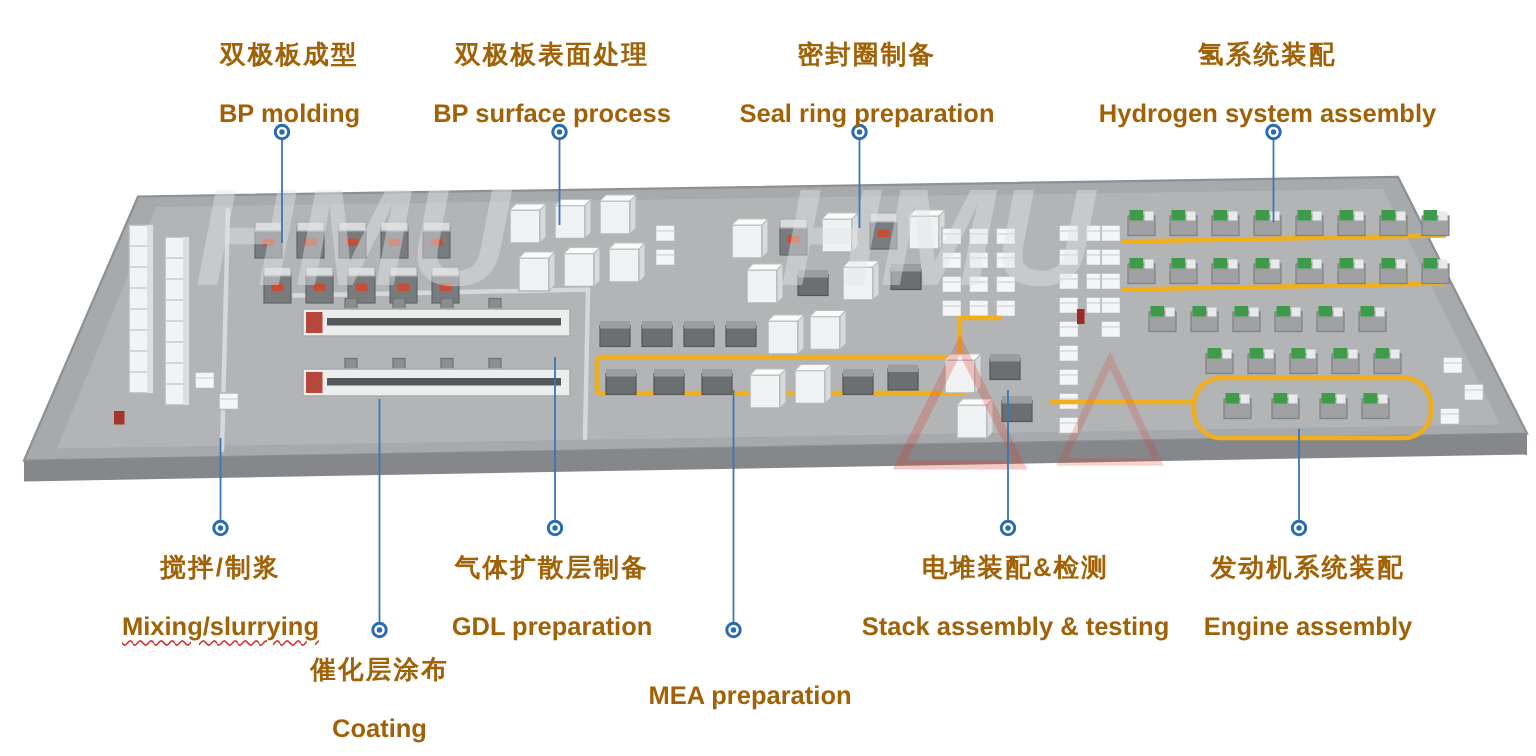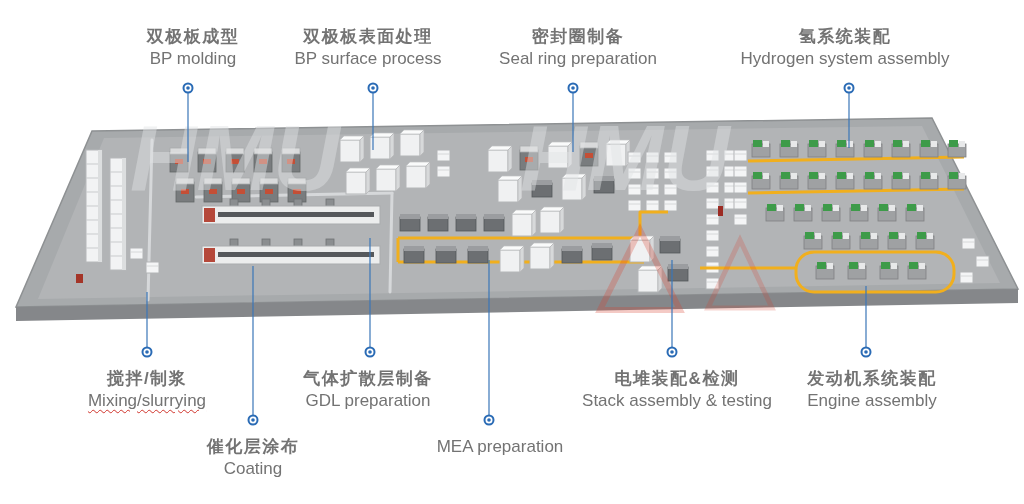--- a/index.html
+++ b/index.html
@@ -6,24 +6,24 @@
   body{
     width:1024px;height:504px;
     background:#ffffff;
     font-family:"Liberation Sans","DejaVu Sans",sans-serif;
     position:relative;overflow:hidden;
   }
   .stage{position:absolute;left:0;top:0;width:1024px;height:504px;}
   svg.scene{position:absolute;left:0;top:0;z-index:1;}
   .label{
     position:absolute;transform:translateX(-50%);
-    text-align:center;white-space:nowrap;z-index:3;color:#737373;
+    text-align:center;white-space:nowrap;z-index:3;color:#a16207;
   }
   .label .zh{font-size:17px;font-weight:700;letter-spacing:1.5px;line-height:22px;}
-  .label .en{font-size:17px;font-weight:400;line-height:22px;}
+  .label .en{font-size:17px;font-weight:700;line-height:22px;margin-top:17px;}
   .squiggle{
     text-decoration-line:underline;
     text-decoration-style:wavy;
     text-decoration-color:#d0342c;
     text-decoration-thickness:1px;
     text-underline-offset:3px;
   }
   
   .lead{stroke:#3a76b8;stroke-width:1.2;}
   .dot-o{fill:#ffffff;stroke:#2a6bb5;stroke-width:2;}

